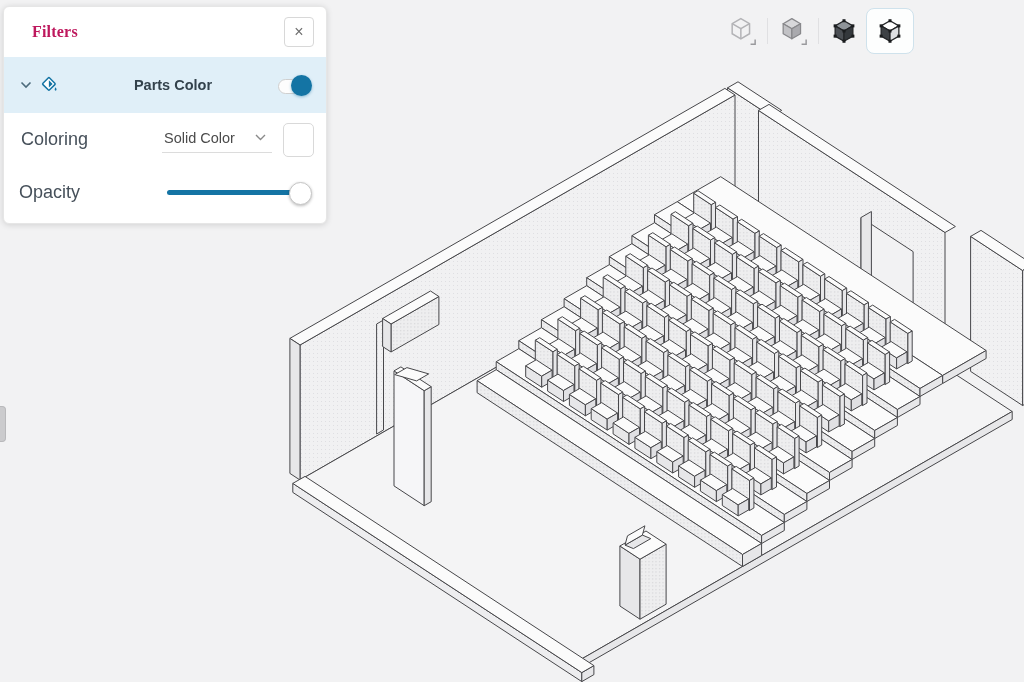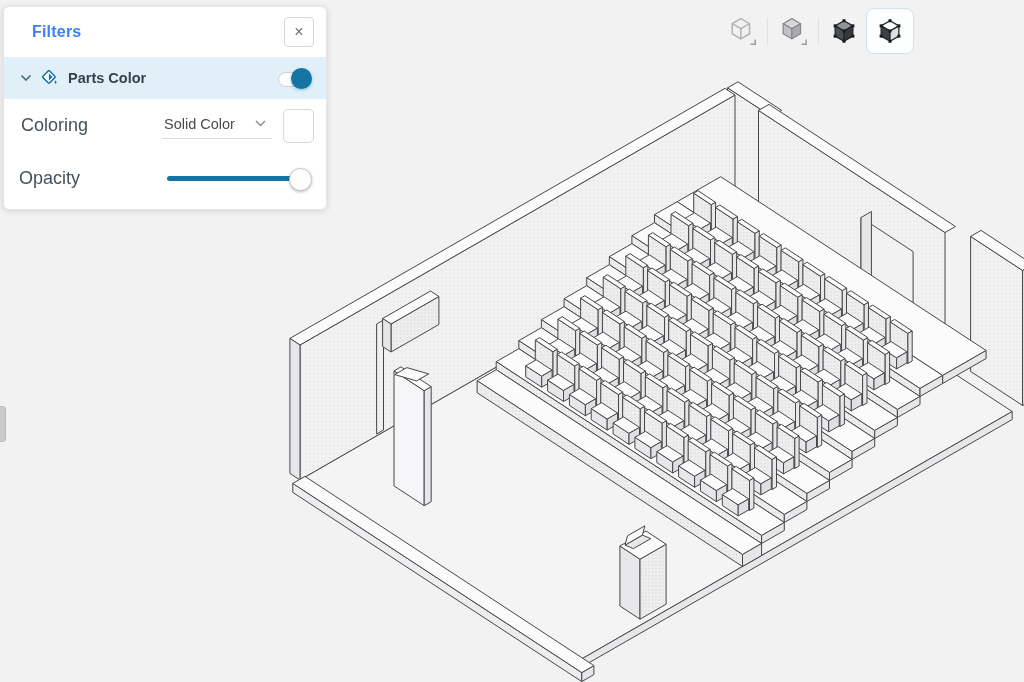--- a/index.html
+++ b/index.html
@@ -5,24 +5,24 @@
   html,body{margin:0;padding:0}
   #app{position:relative;width:1024px;height:682px;overflow:hidden;
        background:#f2f2f3;font-family:"Liberation Sans",sans-serif;}
   #viewport{position:absolute;left:0;top:0;width:1024px;height:682px;z-index:0;}
 
   
   .panel{position:absolute;left:3px;top:6px;width:322px;background:#fff;
          border:1px solid #e6e6e6;border-radius:6px;z-index:10;
          box-shadow:0 1px 6px rgba(0,0,0,.14);}
   .panel-header{display:flex;align-items:center;padding:10px 12px 10px 28px;height:30px;}
-  .panel-title{flex:1;font-size:16px;font-weight:bold;color:#3b82f6;letter-spacing:.2px;}
+  .panel-title{flex:1;font-size:16px;font-weight:bold;color:#be185d;letter-spacing:.2px;font-family:Liberation Serif, serif;}
   .close-btn{width:30px;height:30px;background:#fff;border:1px solid #d8d8d8;border-radius:4px;
              color:#6f6f6f;font-size:16px;line-height:28px;text-align:center;cursor:pointer;padding:0;}
-  .parts-row{display:flex;align-items:center;padding:0 14px 0 16px;height:42px;background:#e0eff8;}
+  .parts-row{display:flex;align-items:center;padding:0 14px 0 16px;height:56px;background:#e0eff8;text-align:center;}
   .chev{width:12px;height:8px;margin-right:8px;flex:none;}
   .bucket{width:19px;height:18px;margin-right:9px;flex:none;}
   .parts-label{flex:1;font-size:14.5px;font-weight:bold;color:#33424c;}
   .toggle{position:relative;width:34px;height:21px;flex:none;cursor:pointer;}
   .toggle .track{position:absolute;left:0;top:4px;width:30px;height:13px;background:#fdfdfd;
                  border:1px solid #cfcfcf;border-radius:8px;}
   .toggle .knob{position:absolute;right:0;top:0;width:21px;height:21px;border-radius:50%;
                 background:var(--accent,#1474a4);box-shadow:0 1px 3px rgba(20,116,164,.45);}
   .f-row{display:flex;align-items:center;padding:10px 12px 10px 17px;height:33px;}
   .f-label{flex:1;font-size:18px;color:#46505a;}

